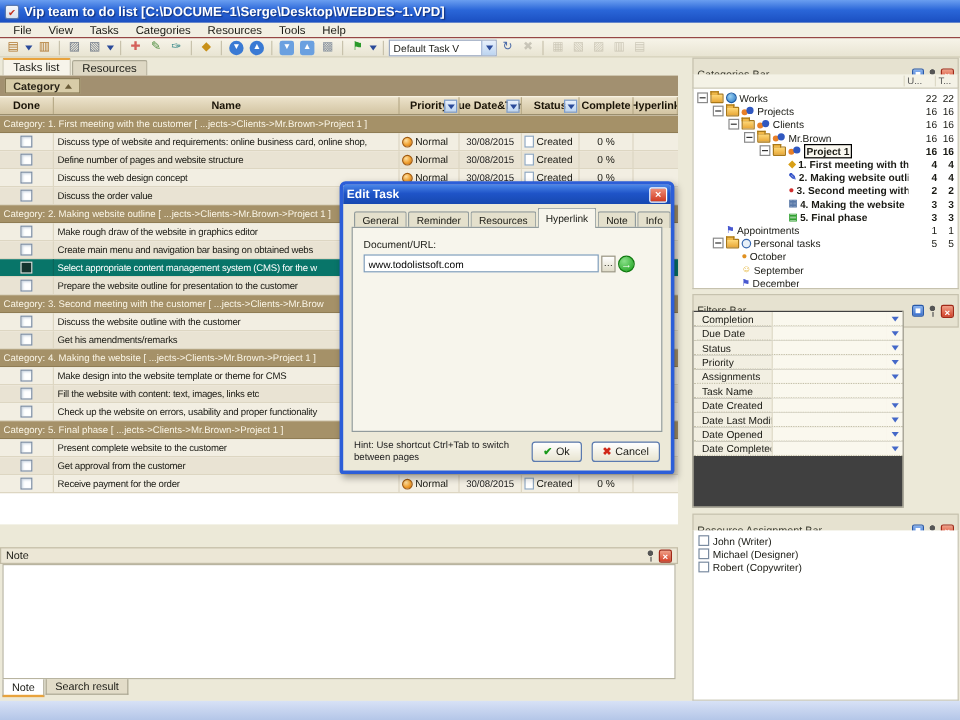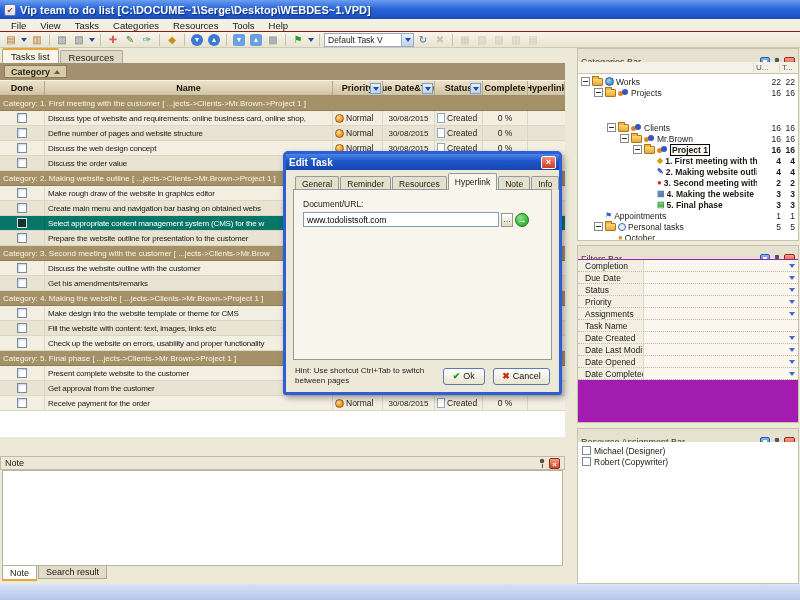--- a/index.html
+++ b/index.html
@@ -96,21 +96,21 @@
   .ti-people::before{content:"";position:absolute;left:0;top:2px;width:5px;height:5px;border-radius:50%;background:#e88028}
   .ti-people::after{content:"";position:absolute;left:4px;top:0;width:6px;height:6px;border-radius:50%;background:#3058c0}
   .ti-clock{width:8px;height:8px;border-radius:50%;background:#e8f0f8;border:1px solid #3868b0}
   .ti-glyph{font-size:8px;line-height:9px}
   .tlabel{overflow:hidden;flex:0 1 auto;min-width:0}
   .tsel .tlabel{border:1px solid #000;padding:0 1px;background:#faf8f0}
   .tfill{flex:1}
   .u{width:24px;text-align:right;flex:none}
   .t{width:17px;text-align:right;flex:none;padding-right:3px}
 
-  .filtersbody{position:absolute;left:0;top:211px;width:222px;height:164px;background:#a21caf;border:1px solid #c6c2ae;border-top:none;padding-top:1px}
+  .filtersbody{position:absolute;left:0;top:211px;width:176px;height:164px;background:#404040;border:1px solid #c6c2ae;border-top:none;padding-top:1px}
   .frow{height:12px;display:flex;align-items:stretch;border-bottom:1px dotted #c4c0aa;font-size:8.5px;padding-left:7px;background:#f2efe2}
   .flabel{width:58px;display:flex;align-items:center;overflow:hidden;white-space:nowrap;flex:none}
   .fval{flex:1;background:#faf8ee;border-left:1px solid #dcd8c4}
   .f-dd{width:13px;background:#faf8ee;display:flex;align-items:center;justify-content:center;flex:none}
   .f-dd .tri-down{border-top-color:#4468c8}
 
   .resourcebody{position:absolute;left:0;top:394px;width:222px;height:142px;background:#fff;border:1px solid #c6c2ae;border-top:none;padding-top:3px}
   .rrow{height:11px;display:flex;align-items:center;gap:3px;padding-left:4px;font-size:8.5px}
   .rcbx{width:9px;height:9px;border:1px solid #7a8ba0;background:#fff;flex:none}
 
@@ -613,21 +613,21 @@
         </div>
         <div class="trow" style="padding-left: 16px;">
           <span class="texp"></span>
           <span class="ti ti-folder"></span>
           <span class="ti ti-people"></span>
           <span class="tlabel">Projects</span>
           <span class="tfill"></span>
           <span class="u">16</span>
           <span class="t">16</span>
         </div>
-        <div class="trow" style="padding-left: 29px; margin-top: 24px;">
+        <div class="trow" style="padding-left: 29px;">
           <span class="texp"></span>
           <span class="ti ti-folder"></span>
           <span class="ti ti-people"></span>
           <span class="tlabel">Clients</span>
           <span class="tfill"></span>
           <span class="u">16</span>
           <span class="t">16</span>
         </div>
         <div class="trow" style="padding-left: 42px;">
           <span class="texp"></span>
@@ -810,20 +810,24 @@
 
     <div class="rbar-h" style="top:380px">
       <span>Resource Assignment Bar</span>
       <span class="bar-icons">
         <span class="float-ic"></span>
         <span class="pin-ic"></span>
         <span class="close-ic"></span>
       </span>
     </div>
     <div id="resourcebody" class="resourcebody">
+        <div class="rrow">
+          <span class="rcbx"></span>
+          <span>John (Writer)</span>
+        </div>
         <div class="rrow">
           <span class="rcbx"></span>
           <span>Michael (Designer)</span>
         </div>
         <div class="rrow">
           <span class="rcbx"></span>
           <span>Robert (Copywriter)</span>
         </div>
       </div>
   </div>

